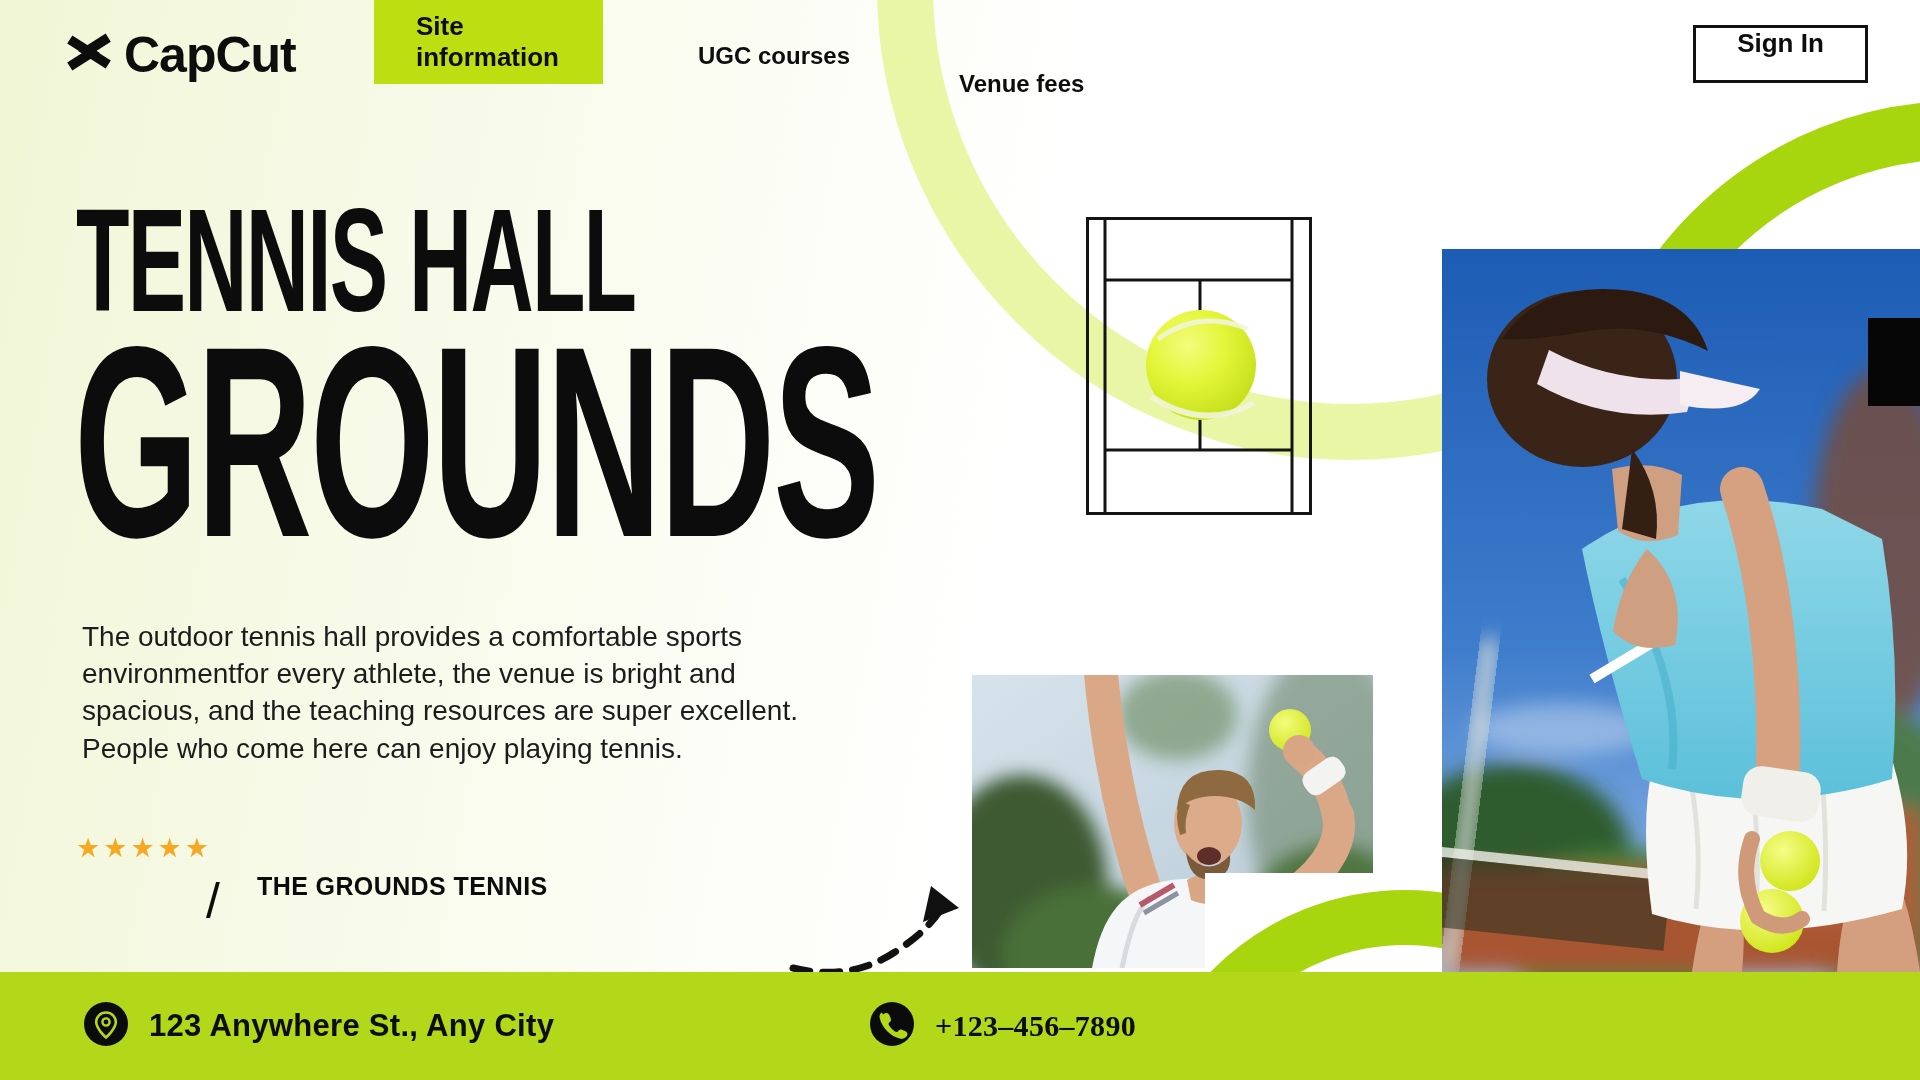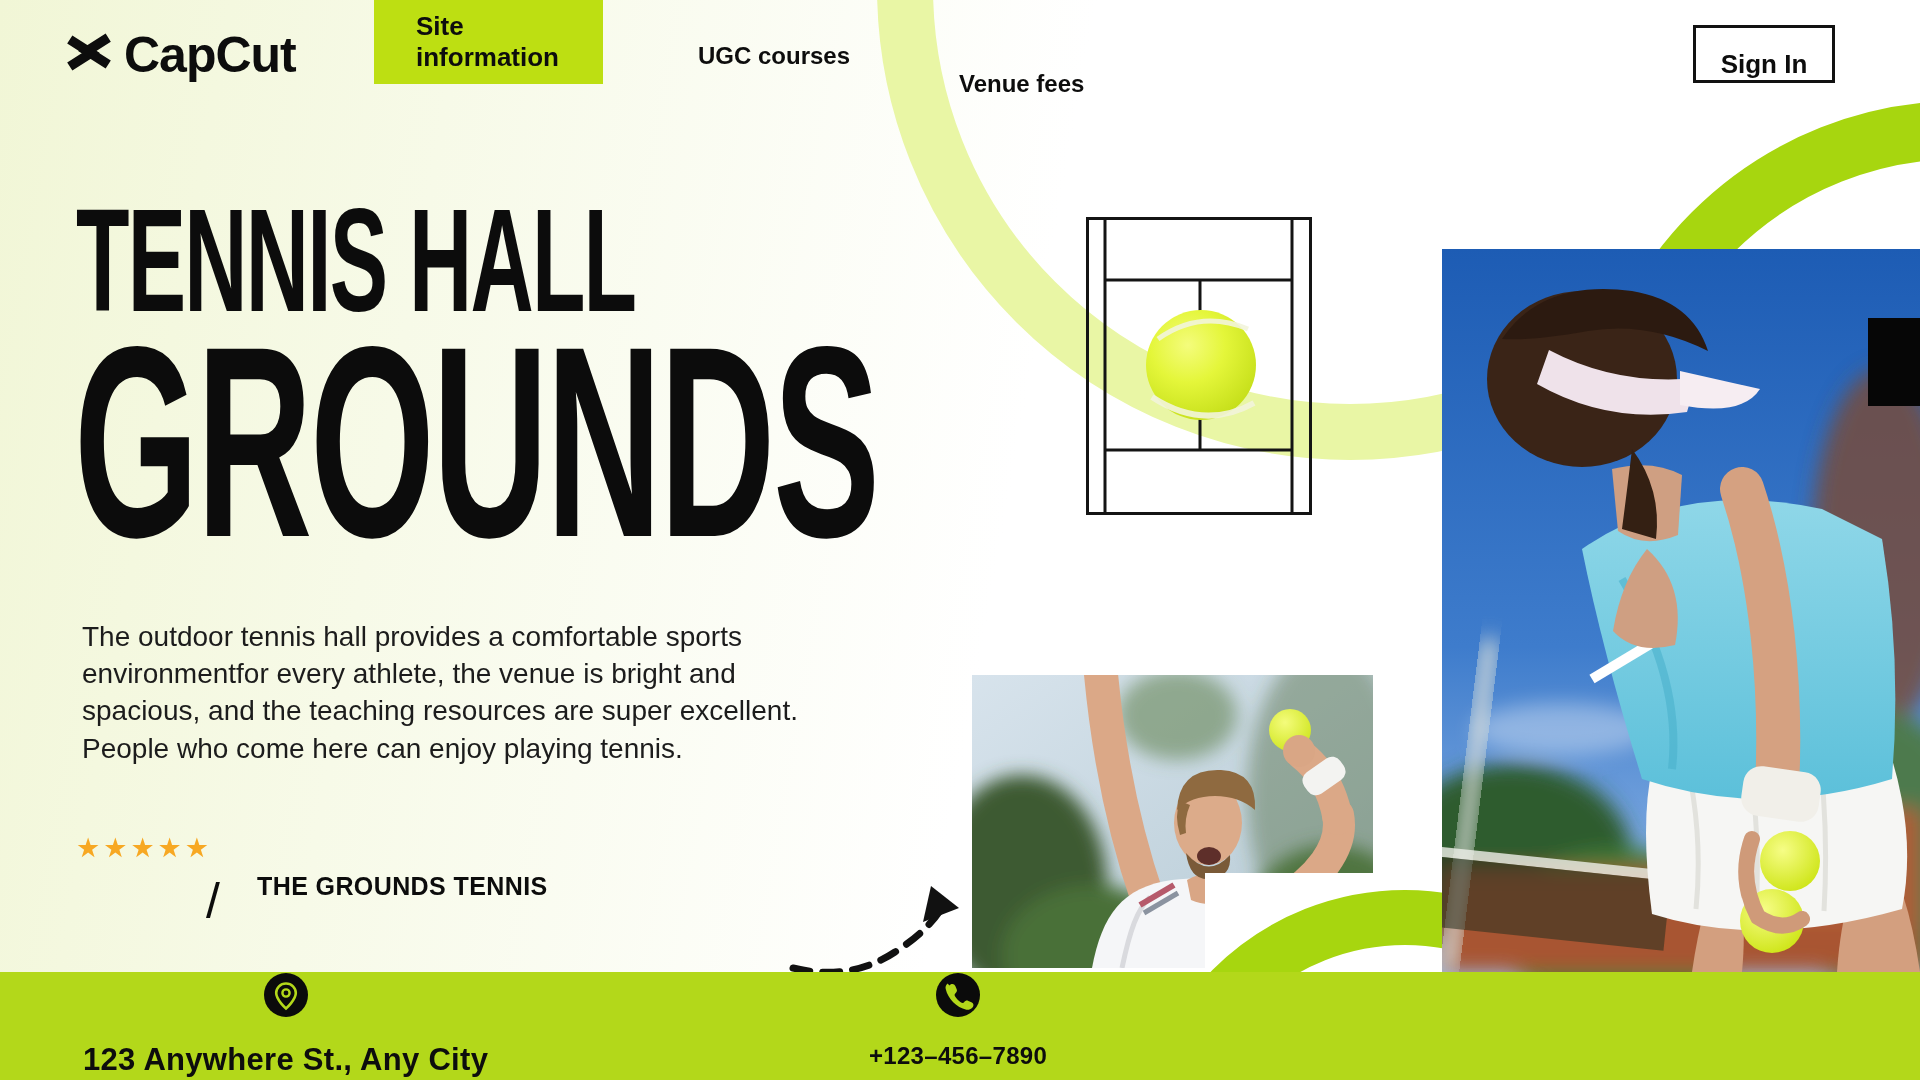--- a/index.html
+++ b/index.html
@@ -16,46 +16,46 @@
   #ring-topright{left:1581px;top:101px;width:758px;height:758px;border:58px solid #a7d60f;z-index:3;}
   #ring-bottom{left:1133px;top:890px;width:544px;height:544px;border:55px solid #a7d60f;z-index:6;}
   
   .nav-el{z-index:10;position:absolute;color:#0d0d0d;}
   #logo{left:64px;top:26px;display:flex;align-items:center;gap:10px;cursor:pointer;}
   #logo-text{font-size:50px;font-weight:bold;letter-spacing:-1px;}
   #tab-site{left:374px;top:0;width:229px;height:84px;background:#bddf12;display:flex;align-items:center;justify-content:center;font-size:26px;font-weight:bold;cursor:pointer;padding-left:42px;}
   .nav-link{top:42px;font-size:24px;font-weight:bold;cursor:pointer;}
   #nav-ugc{left:698px;}
   #nav-venue{left:959px;margin-top:28px;}
-  #signin{left:1693px;top:25px;width:142px;height:58px;background:#fff;border:3px solid #111;
-    display:flex;align-items:flex-end;justify-content:center;font-size:26px;font-weight:bold;cursor:pointer;}
+  #signin{left:1693px;top:25px;width:175px;height:58px;background:#fff;border:3px solid #111;
+    display:flex;align-items:flex-start;justify-content:center;font-size:26px;font-weight:bold;cursor:pointer;}
   
   .hero-el{position:absolute;z-index:10;color:#0c0c0c;}
   #title1{left:76px;top:184px;font-size:146px;font-weight:bold;line-height:1.05;letter-spacing:-3px;transform:scaleX(.60);transform-origin:left top;white-space:nowrap;}
   #title2{left:74px;top:300px;font-size:272px;font-weight:bold;line-height:1.05;letter-spacing:-4px;transform:scaleX(.59);transform-origin:left top;white-space:nowrap;}
   #desc{left:82px;top:618px;width:735px;font-size:28px;line-height:1.33;color:#1c1c1c;}
   #stars{left:76px;top:832px;font-family:"DejaVu Sans",sans-serif;font-size:27px;letter-spacing:3px;color:#f7a823;}
   #rating-value{left:72px;top:850px;font-size:80px;font-weight:bold;letter-spacing:-1px;}
   #rating-slash{left:206px;top:872px;font-size:50px;font-weight:normal;}
   #rating-label{left:257px;top:871px;font-size:25px;font-weight:bold;line-height:1.26;letter-spacing:.4px;}
   
   #court{position:absolute;left:1086px;top:217px;z-index:2;}
   #arrow{position:absolute;left:785px;top:880px;z-index:6;}
   #photo-man{position:absolute;left:972px;top:675px;z-index:4;}
   #photo-corner-cover{position:absolute;left:1205px;top:873px;width:255px;height:99px;background:#fff;z-index:5;}
   #photo-woman{position:absolute;left:1442px;top:249px;z-index:7;}
   #black-box{position:absolute;left:1868px;top:318px;width:52px;height:88px;background:#060606;z-index:8;}
   
   #footer{position:absolute;left:0;top:972px;width:1920px;height:108px;background:#b3d81a;z-index:9;}
-  .foot-group{position:absolute;top:0;height:108px;display:flex;align-items:center;gap:20px;color:#0d0d0d;flex-direction:column;}
+  .foot-group{position:absolute;top:0;height:108px;display:flex;align-items:center;gap:20px;color:#0d0d0d;}
   #foot-loc{left:83px;}
   #foot-phone{left:869px;}
   #foot-web{left:1513px;}
   .foot-text{font-size:31px;font-weight:bold;letter-spacing:.3px;}
-  #foot-phone .foot-text{font-size:24px;}
+  #foot-phone .foot-text{font-size:30px;font-family:Liberation Serif, serif;}
 </style>
 </head>
 <body>
 
 <div id="stage">
 
   <div class="ring" id="ring-pale"></div>
   <div id="ring-cover"></div>
   <div class="ring" id="ring-topright"></div>
   <div class="ring" id="ring-bottom"></div>

